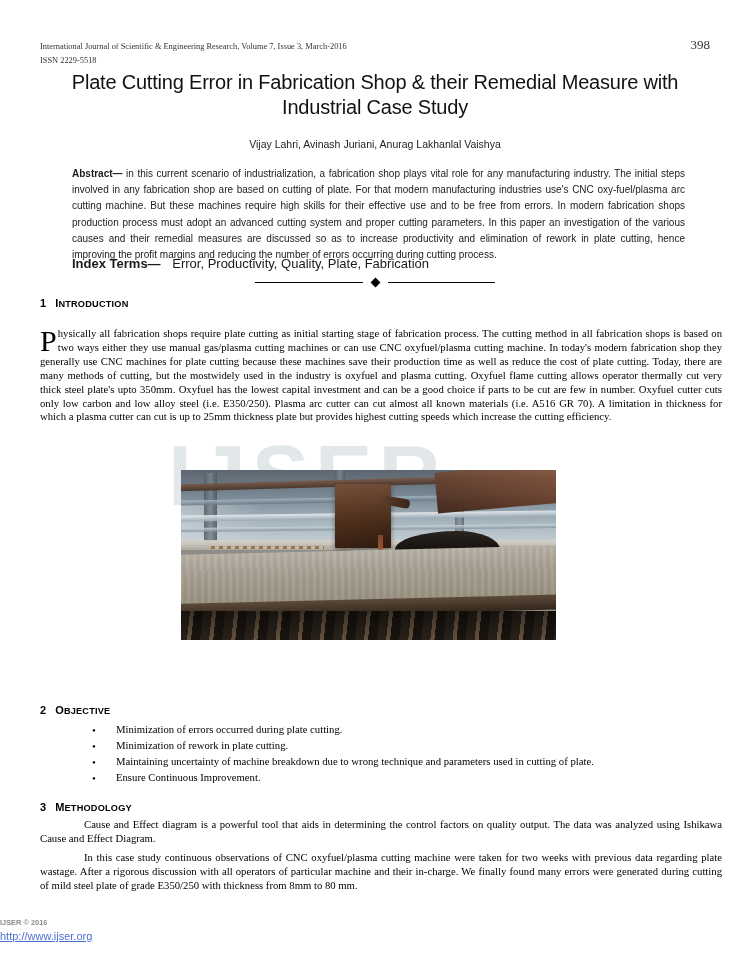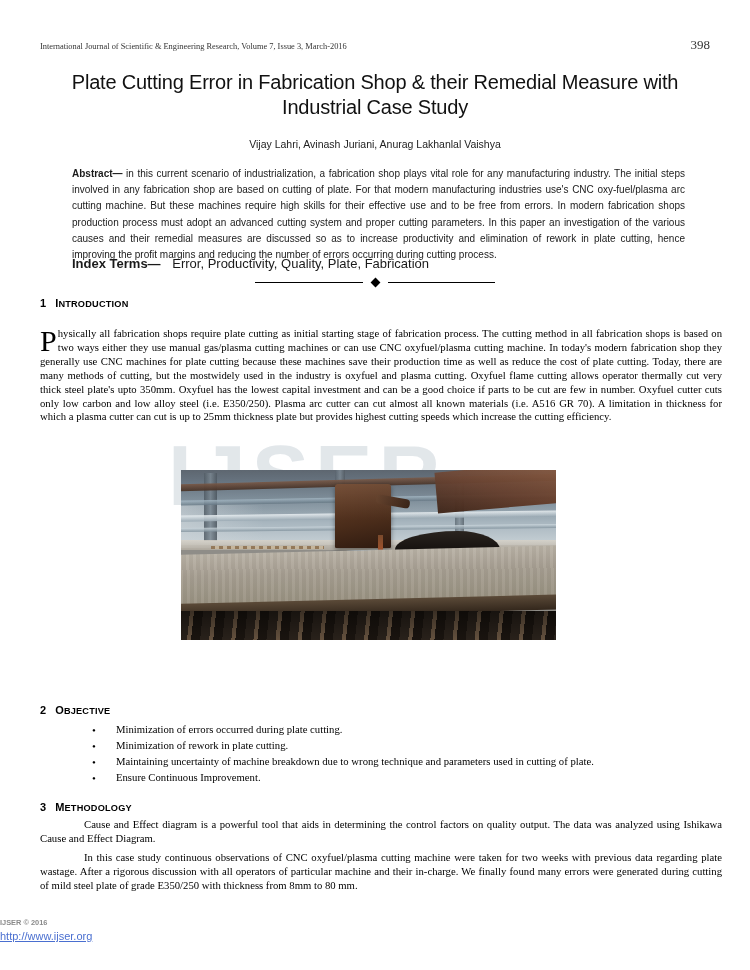--- a/index.html
+++ b/index.html
@@ -382,20 +382,21 @@
 
 <div class="page">
 
   <div class="watermark">IJSER</div>
 
   <div class="runhead">
     <div class="line1">
       <span>International Journal of Scientific &amp; Engineering Research, Volume 7, Issue 3, March-2016</span>
       <span class="pageno">398</span>
     </div>
+    <div>ISSN 2229-5518</div>
   </div>
 
   <div class="title">Plate Cutting Error in Fabrication Shop &amp; their Remedial Measure with Industrial Case Study</div>
   <div class="authors">Vijay Lahri, Avinash Juriani, Anurag Lakhanlal Vaishya</div>
 
   <div class="abstract">
     <b>Abstract—</b>
     <span>in this current scenario of industrialization, a fabrication shop plays vital role for any manufacturing industry. The initial steps involved in any fabrication shop are based on cutting of plate. For that modern manufacturing industries use's CNC oxy-fuel/plasma arc cutting machine. But these machines require high skills for their effective use and to be free from errors. In modern fabrication shops production process must adopt an advanced cutting system and proper cutting parameters. In this paper an investigation of the various causes and their remedial measures are discussed so as to increase productivity and elimination of rework in plate cutting, hence improving the profit margins and reducing the number of errors occurring during cutting process.</span>
   </div>
 

